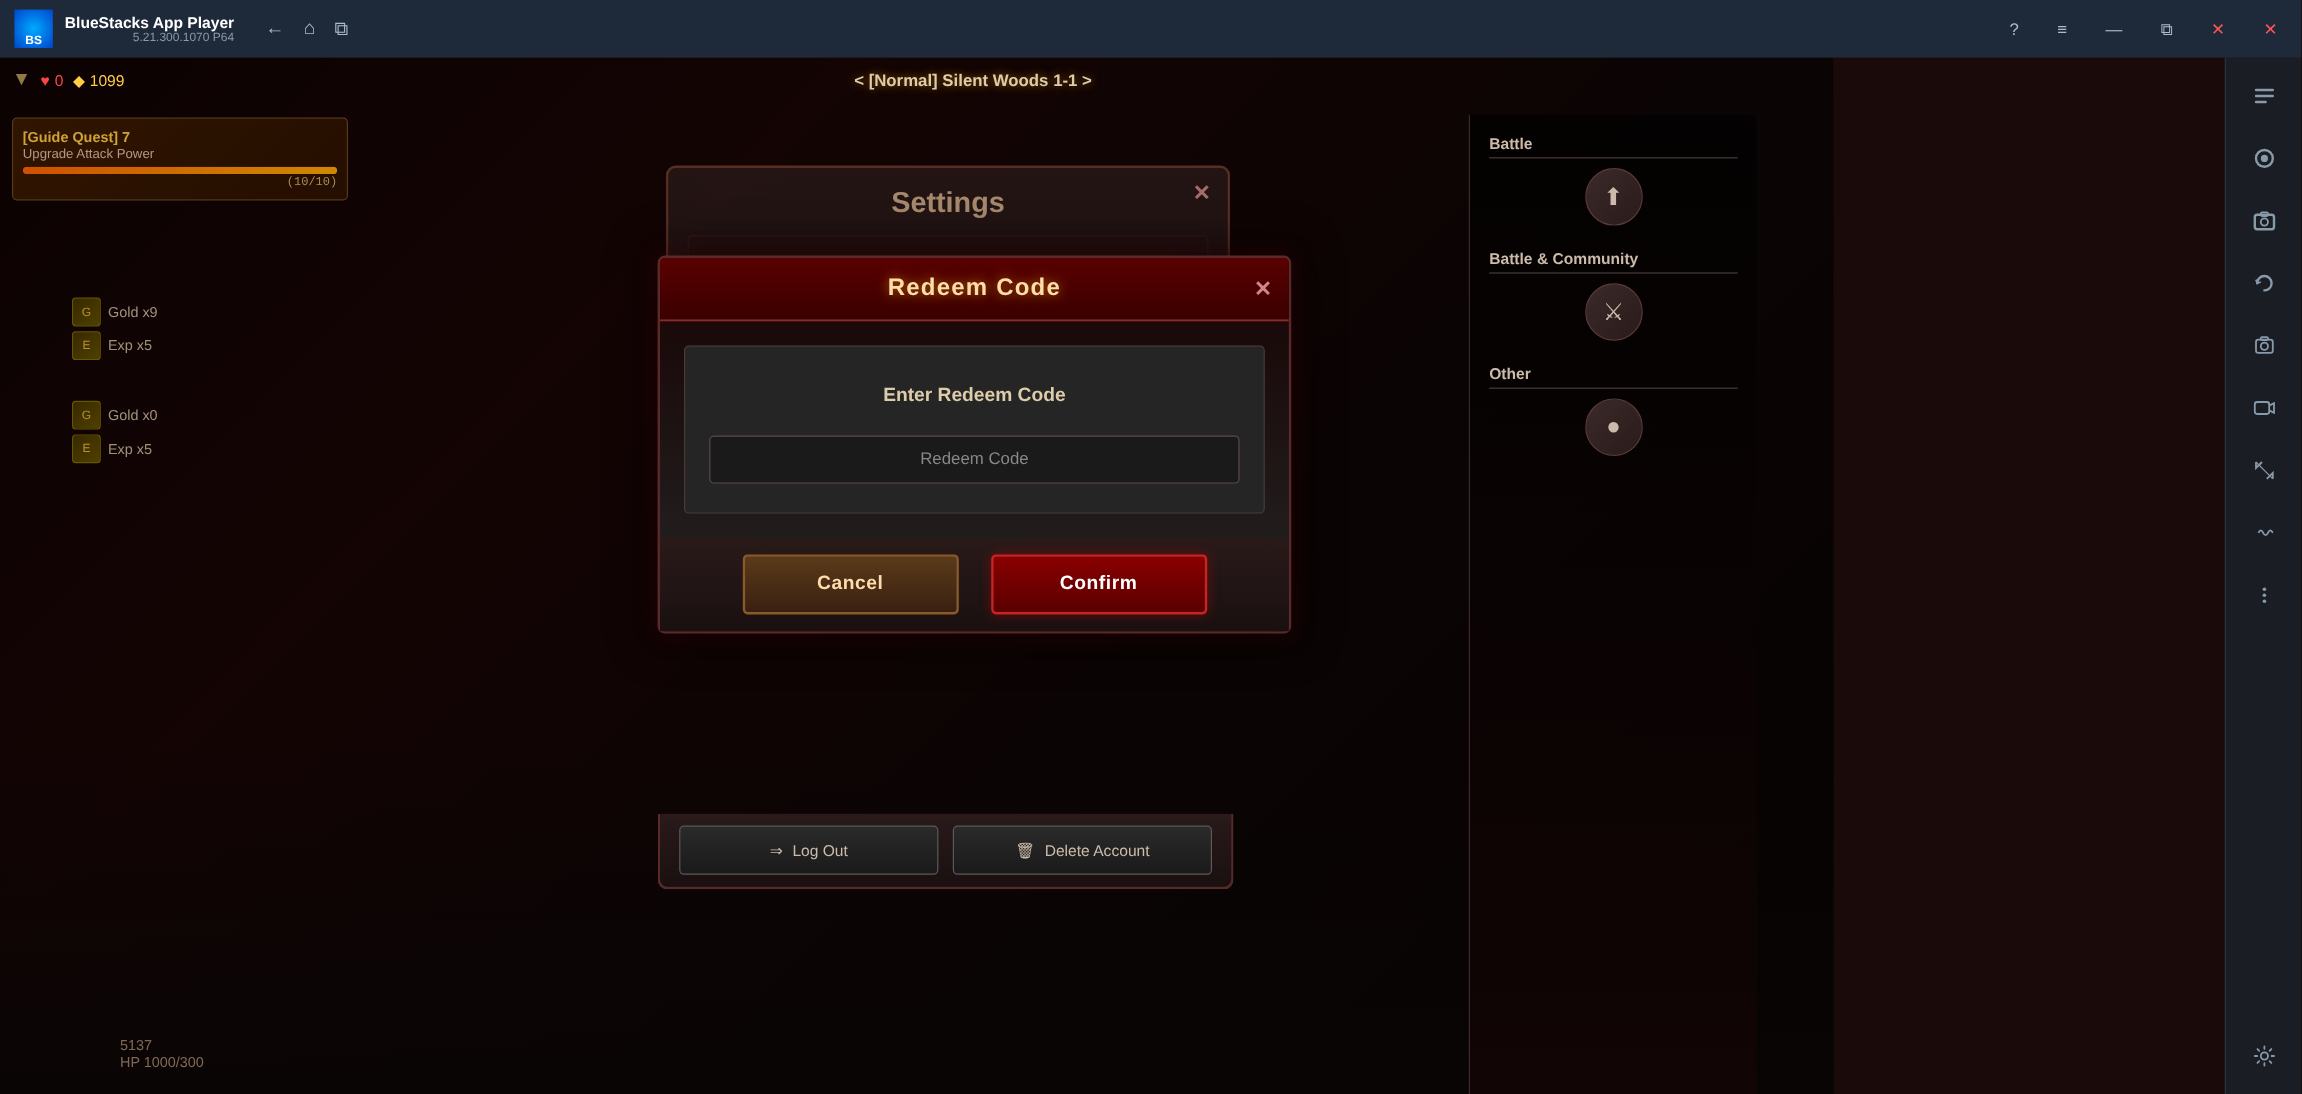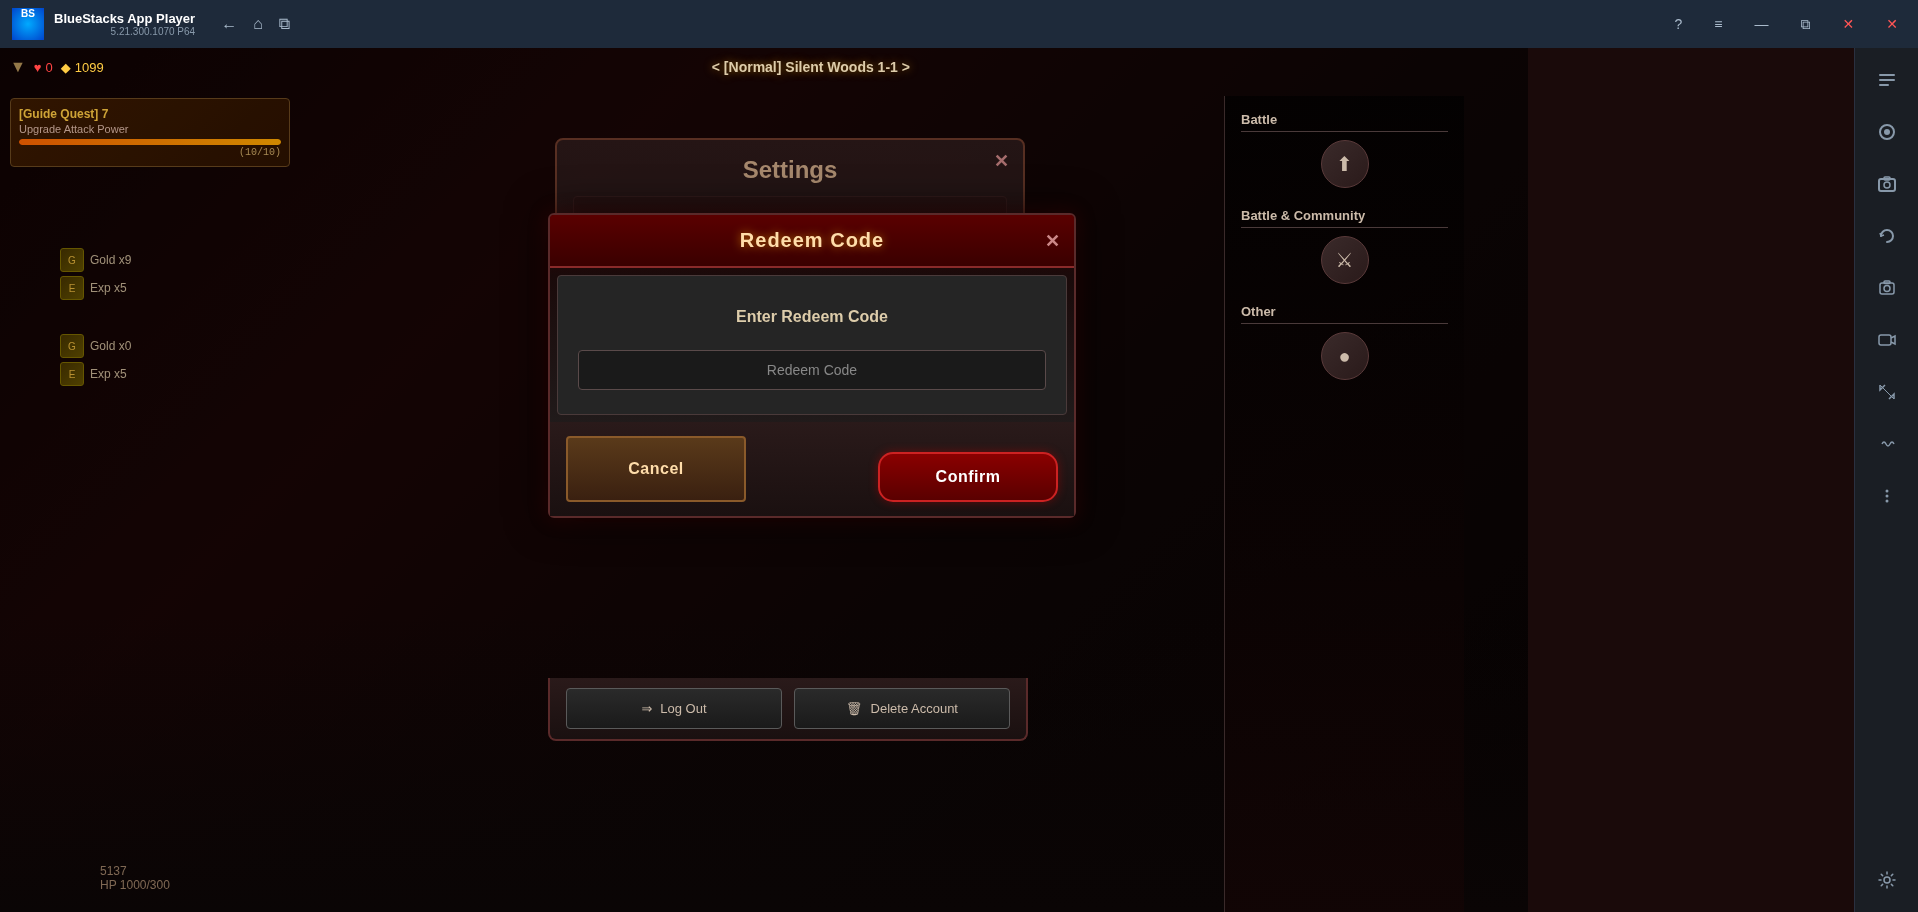--- a/index.html
+++ b/index.html
@@ -21,21 +21,21 @@
       display: flex;
       align-items: center;
       padding: 0 12px;
       gap: 10px;
       z-index: 100;
     }
     .titlebar-logo {
       width: 32px; height: 32px;
       background: radial-gradient(circle, #00aaff, #0044cc);
       border-radius: 0;
-      display: flex; align-items: flex-start; justify-content: center;
+      display: flex; align-items: flex-end; justify-content: center;
       color: white; font-size: 14px; font-weight: bold;
     }
     .titlebar-app-info {
       display: flex; flex-direction: column;
     }
     .titlebar-app-name {
       color: #ffffff; font-size: 13px; font-weight: 600;
     }
     .titlebar-version {
       color: #8899aa; font-size: 10px; text-align: right;
@@ -208,21 +208,21 @@
       font-size: 18px;
       cursor: pointer;
       background: none;
       border: none;
       font-weight: bold;
     }
 
     .redeem-body {
       padding: 16px 20px;
       background: #252525;
-      margin: 7px;
+      margin: 20px;
       border: 1px solid #4a3a3a;
       border-radius: 4px;
     }
 
     .redeem-instruction {
       text-align: center;
       color: #ddccaa;
       font-size: 16px;
       font-weight: 600;
       margin-bottom: 24px;
@@ -244,21 +244,21 @@
       color: #aaaaaa;
       font-size: 14px;
       text-align: center;
     }
     .redeem-input::placeholder { color: #888888; }
 
     .redeem-buttons {
       display: flex;
       gap: 27px;
       padding: 14px 16px;
-      justify-content: space-between;
+      justify-content: center;
       background: linear-gradient(180deg, #2a1a1a, #1a1010);
     }
 
     .btn-cancel {
       flex: 1;
       max-width: 180px;
       padding: 14px 20px;
       background: linear-gradient(180deg, #5a3a1a, #3a2010);
       border: 2px solid #8a5a2a;
       border-radius: 4px;
@@ -268,28 +268,27 @@
       cursor: pointer;
       letter-spacing: 0.5px;
     }
 
     .btn-confirm {
       flex: 1;
       max-width: 180px;
       padding: 14px 20px;
       background: linear-gradient(180deg, #8a0000, #5a0000);
       border: 2px solid #cc2222;
-      border-radius: 15px;
+      border-radius: 4px;
       color: #ffffff;
       font-size: 16px;
       font-weight: 700;
       cursor: pointer;
       letter-spacing: 0.5px;
       box-shadow: 0 0 10px rgba(200,0,0,0.4);
-      margin-top: 16px;
     }
 
     
     .settings-footer {
       position: absolute;
       top: 630px; left: 548px;
       width: 480px;
       display: flex;
       gap: 12px;
       padding: 10px 16px;

